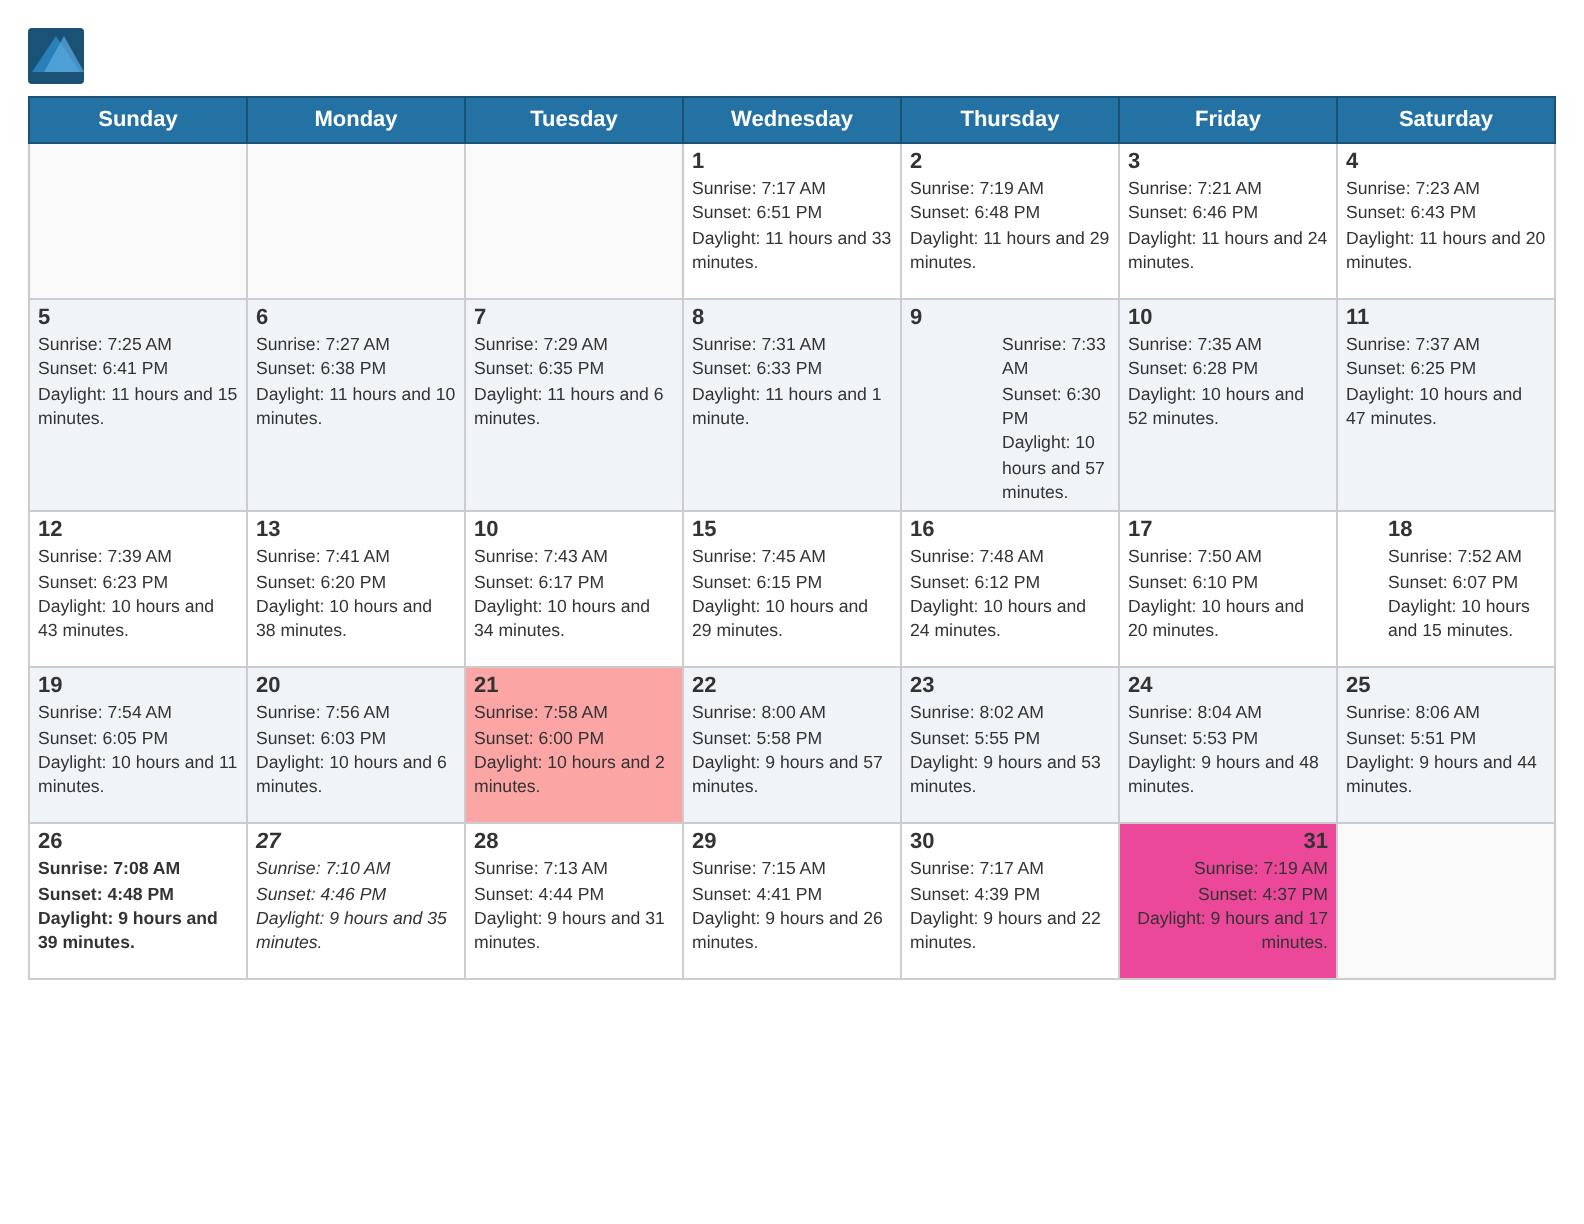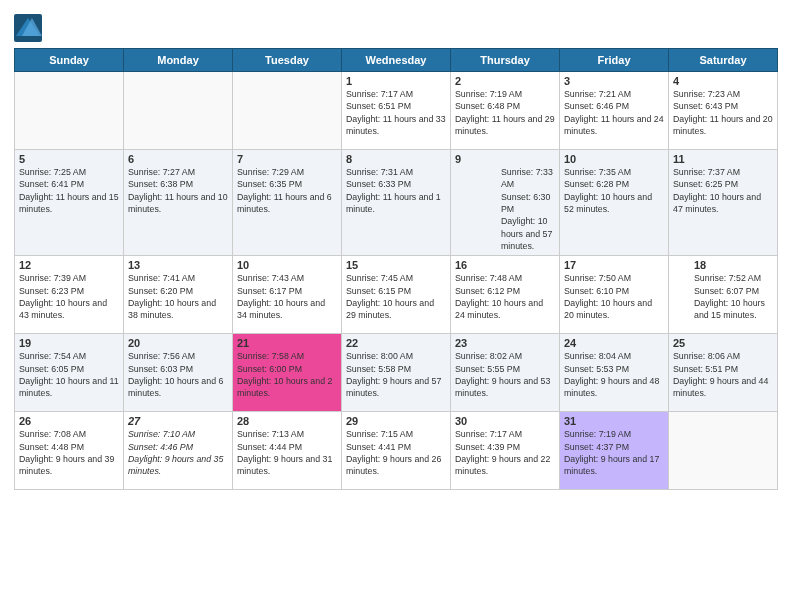--- a/index.html
+++ b/index.html
@@ -257,21 +257,21 @@
             <div class="day-info" style="white-space: pre-line;">Sunrise: 7:54 AM
 Sunset: 6:05 PM
 Daylight: 10 hours and 11 minutes.</div>
           </td>
           <td style="background: rgb(240, 244, 248);">
             <span class="day-num">20</span>
             <div class="day-info" style="white-space: pre-line;">Sunrise: 7:56 AM
 Sunset: 6:03 PM
 Daylight: 10 hours and 6 minutes.</div>
           </td>
-          <td style="background: #ec4899;">
+          <td style="background: #fca5a5;">
             <span class="day-num">21</span>
             <div class="day-info" style="white-space: pre-line;">Sunrise: 7:58 AM
 Sunset: 6:00 PM
 Daylight: 10 hours and 2 minutes.</div>
           </td>
           <td style="background: rgb(240, 244, 248);">
             <span class="day-num">22</span>
             <div class="day-info" style="white-space: pre-line;">Sunrise: 8:00 AM
 Sunset: 5:58 PM
 Daylight: 9 hours and 57 minutes.</div>
@@ -291,21 +291,21 @@
           <td style="background: rgb(240, 244, 248);">
             <span class="day-num">25</span>
             <div class="day-info" style="white-space: pre-line;">Sunrise: 8:06 AM
 Sunset: 5:51 PM
 Daylight: 9 hours and 44 minutes.</div>
           </td>
         </tr>
         <tr>
           <td style="background: rgb(255, 255, 255);">
             <span class="day-num">26</span>
-            <div class="day-info" style="white-space: pre-line;">Sunrise: 7:08 AM
+            <div class="day-info" style="white-space: pre-line; font-weight: bold;">Sunrise: 7:08 AM
 Sunset: 4:48 PM
 Daylight: 9 hours and 39 minutes.</div>
           </td>
           <td style="background: rgb(255, 255, 255); font-style: italic;">
             <span class="day-num">27</span>
             <div class="day-info" style="white-space: pre-line;">Sunrise: 7:10 AM
 Sunset: 4:46 PM
 Daylight: 9 hours and 35 minutes.</div>
           </td>
           <td style="background: rgb(255, 255, 255);">
@@ -319,21 +319,21 @@
             <div class="day-info" style="white-space: pre-line;">Sunrise: 7:15 AM
 Sunset: 4:41 PM
 Daylight: 9 hours and 26 minutes.</div>
           </td>
           <td style="background: rgb(255, 255, 255);">
             <span class="day-num">30</span>
             <div class="day-info" style="white-space: pre-line;">Sunrise: 7:17 AM
 Sunset: 4:39 PM
 Daylight: 9 hours and 22 minutes.</div>
           </td>
-          <td style="background: #c4b5fd;">
+          <td style="background: #ec4899; text-align: right;">
             <span class="day-num">31</span>
             <div class="day-info" style="white-space: pre-line;">Sunrise: 7:19 AM
 Sunset: 4:37 PM
 Daylight: 9 hours and 17 minutes.</div>
           </td>
           <td class="empty"></td>
         </tr>
       </tbody>
   </table>
 </div>

